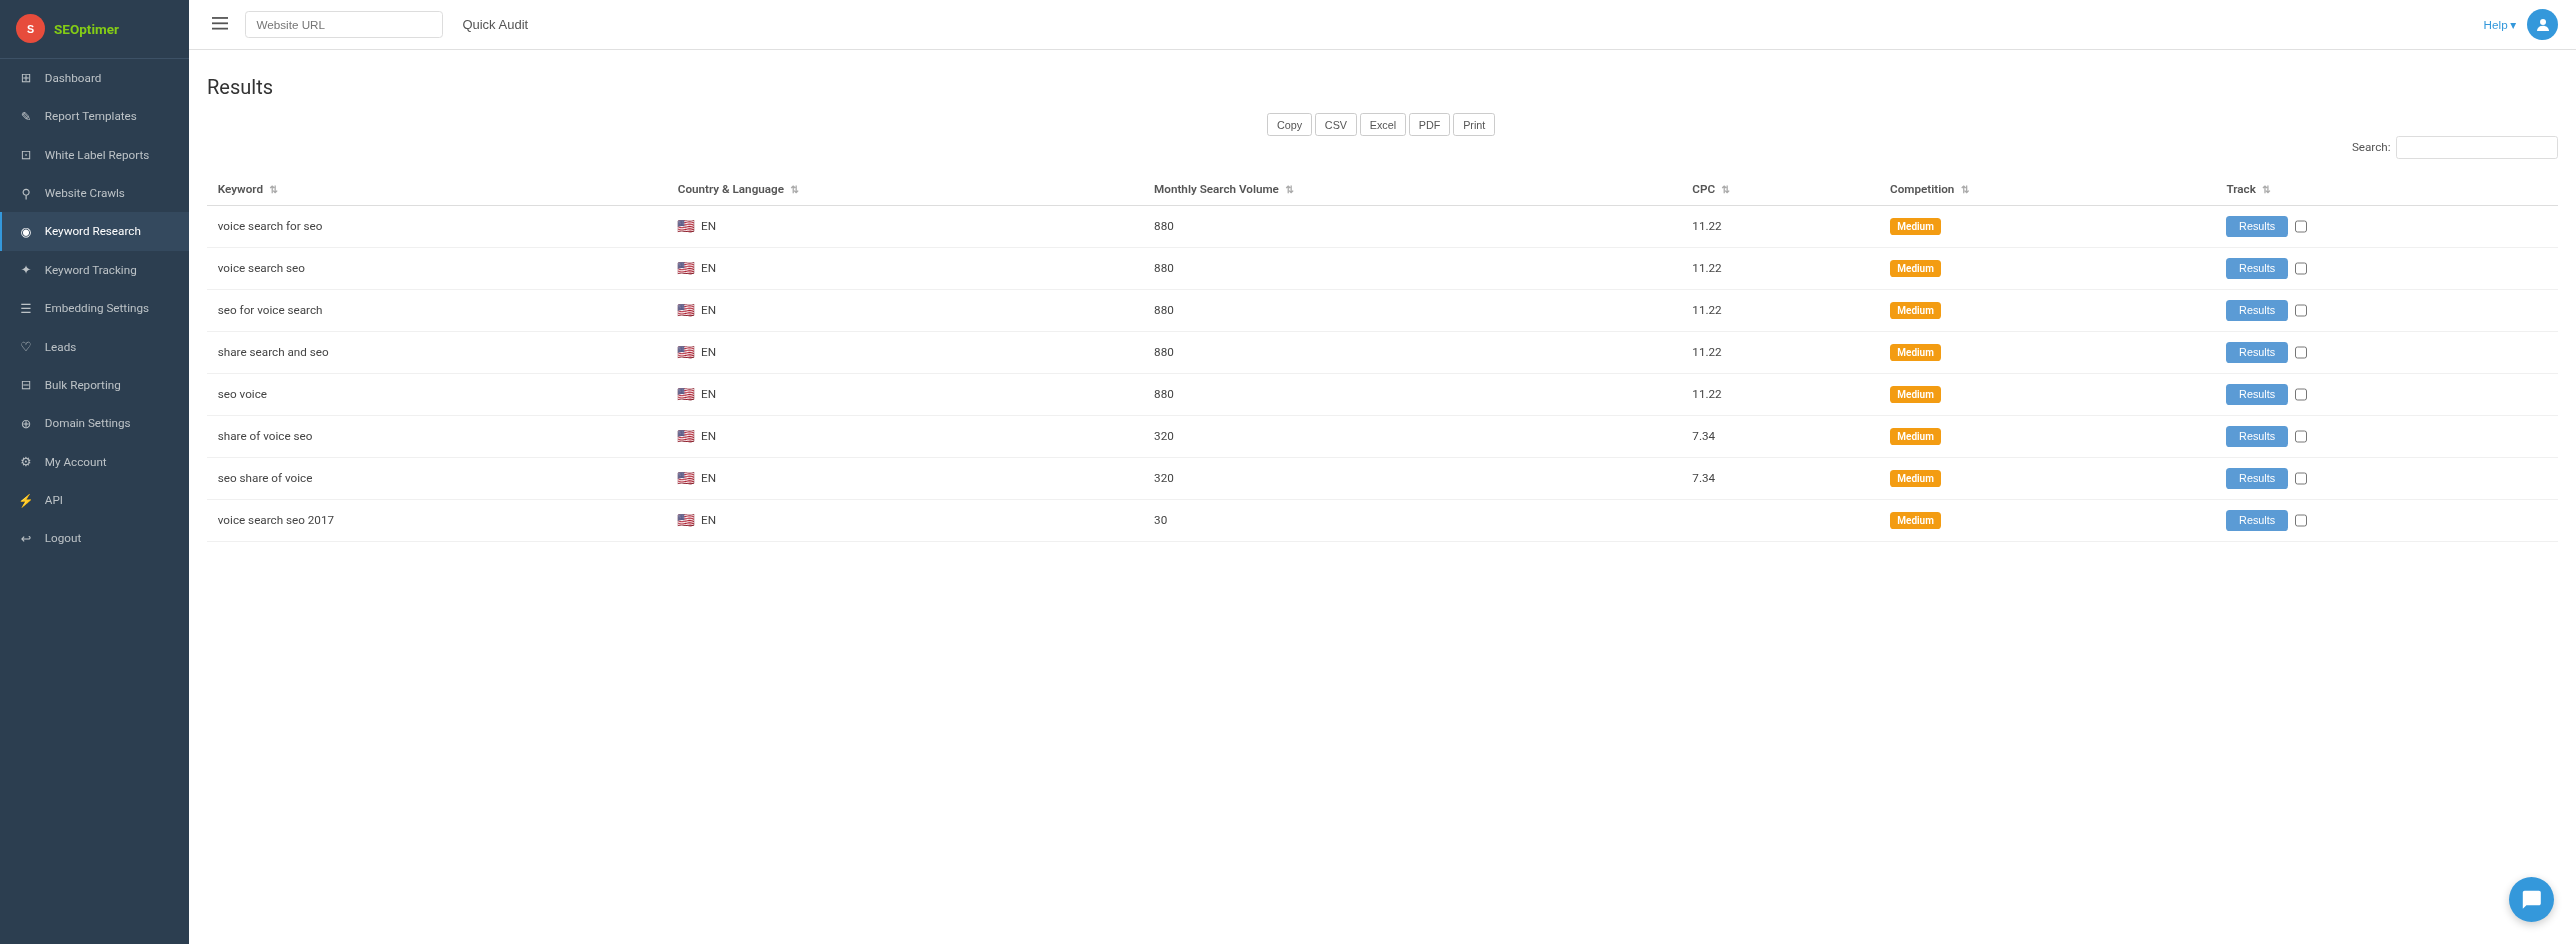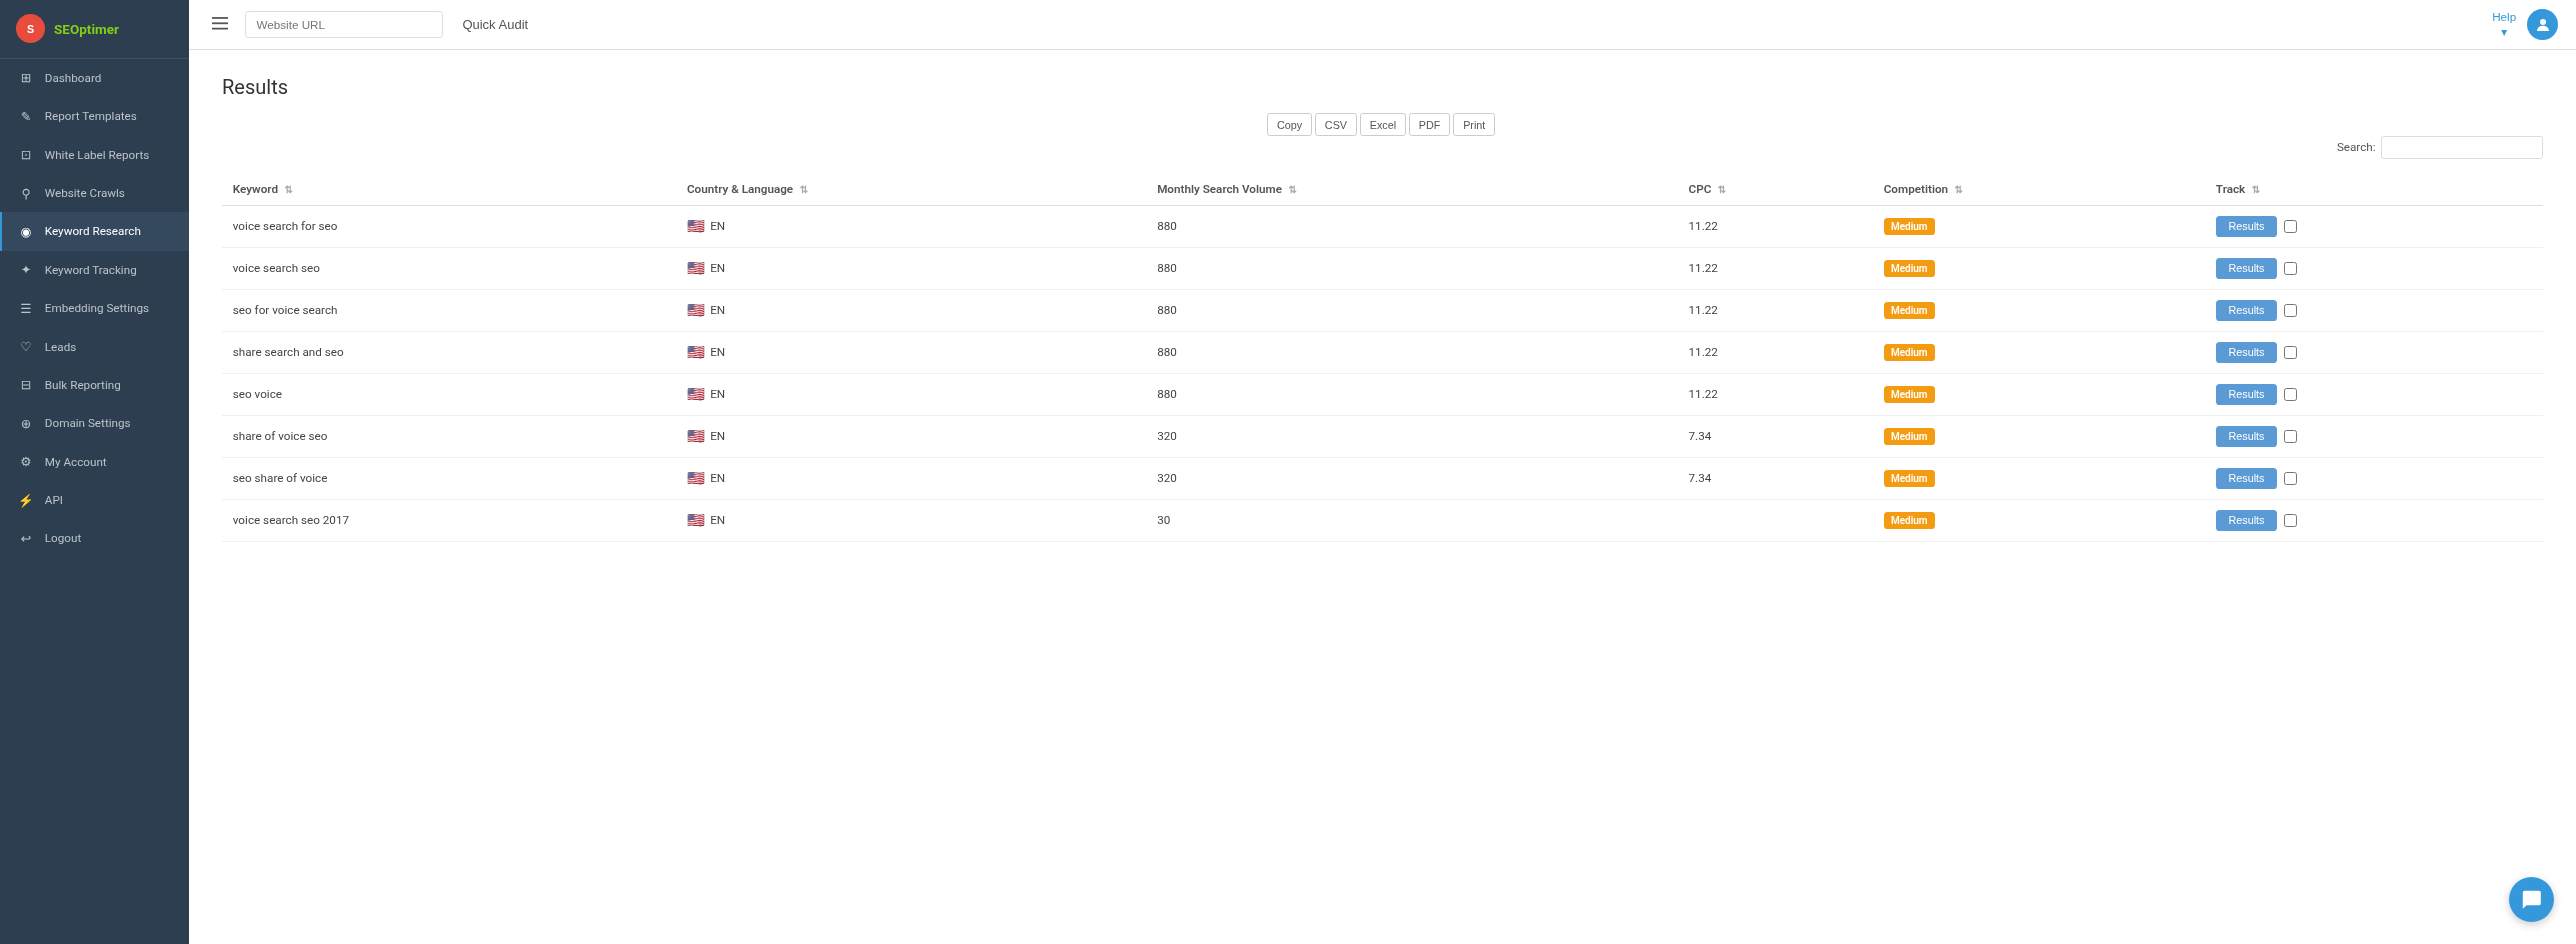--- a/index.html
+++ b/index.html
@@ -101,36 +101,35 @@
     }
     #help-btn {
       background: none;
       border: none;
       color: #3498db;
       font-size: 11.7px;
       cursor: pointer;
       display: flex;
       align-items: center;
       gap: 2.7px;
-      flex-direction: column;
     }
     #user-avatar {
       width: 31px; height: 31px;
       background: #3498db;
       border-radius: 50%;
       display: flex; align-items: center; justify-content: center;
       color: white; font-size: 14.4px; cursor: pointer;
     }
 
     
     #content {
       flex: 1;
       overflow-y: auto;
       background: white;
-      padding: 25px 33px;
+      padding: 25px 18px;
     }
     #results-title {
       font-size: 20px;
       font-weight: 400;
       color: #333;
       margin-bottom: 14.4px;
     }
     #table-controls {
       display: flex;
       align-items: center;

